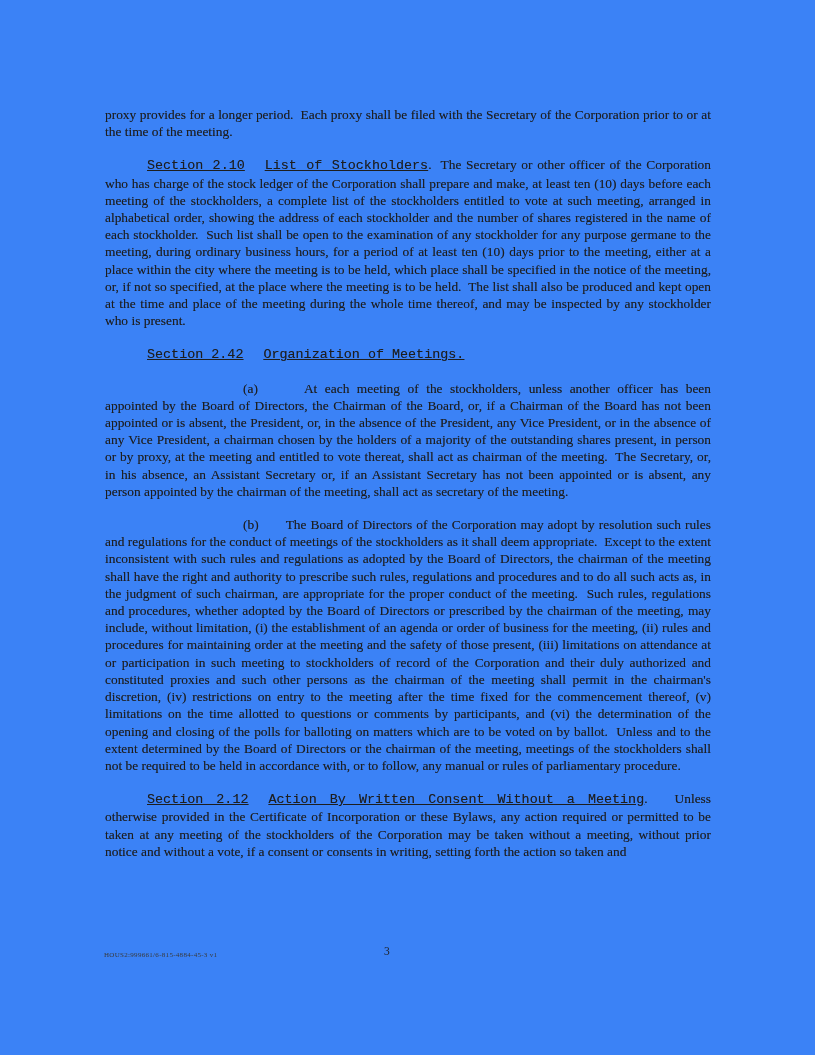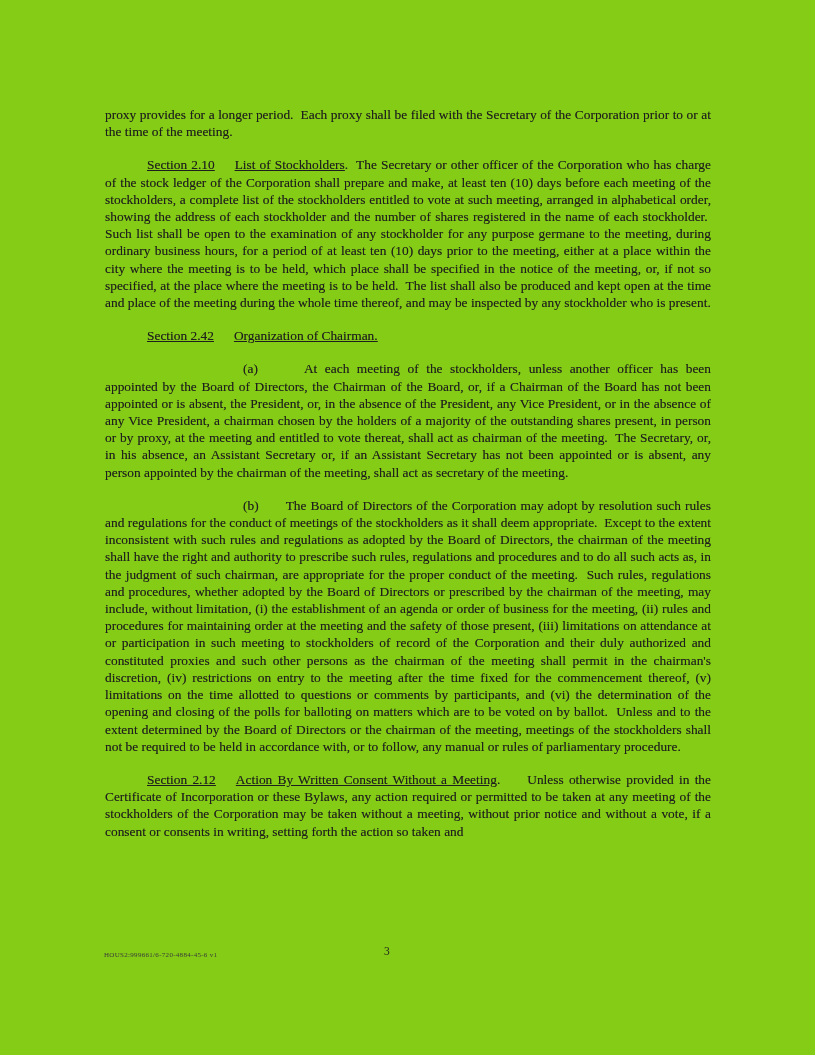--- a/index.html
+++ b/index.html
@@ -1,39 +1,39 @@
 <!DOCTYPE html>
 <html><head>
 <meta charset="utf-8">
 <style>
   html, body { margin: 0; padding: 0; background: #ffffff; }
   .page {
     position: relative;
     width: 815px;
     height: 1055px;
-    background: #84cc16;
+    background: #3b82f6;
     overflow: hidden;
     font-family: "Liberation Serif", serif;
     color: #1e1e1e;
   }
   .textblock {
     position: absolute;
     left: 105px;
     top: 106px;
     width: 606px;
     text-align: justify;
     font-size: 13.4px;
     line-height: 17.2px;
     text-shadow: 0 0 0.4px rgba(20,20,20,0.45);
   }
   .textblock p { margin: 0 0 16px 0; }
   .para-plain  { text-indent: 0; }
   .para-indent { text-indent: 42px; }
   .para-sub    { text-indent: 138px; }
-  .underline { text-decoration: underline; }
+  .underline { text-decoration: underline; font-family: Liberation Mono, monospace; }
   .tab { display: inline-block; }
   .tab-sm { width: 20px; }
   .tab-md { width: 27px; }
   .tab-lg { width: 46px; }
   .footer-id {
     position: absolute;
     left: 104px;
     top: 951px;
     font-size: 7px;
     letter-spacing: 0.3px;
@@ -47,20 +47,20 @@
     color: #1e1e1e;
   }
 </style>
 </head>
 <body>
 
 <div class="page">
   <div class="textblock">
       <p class="para-plain"><span class="">proxy provides for a longer period.&nbsp; Each proxy shall be filed with the Secretary of the Corporation prior to or at the time of the meeting.</span></p>
       <p class="para-indent"><span class="underline">Section 2.10</span><span class="tab tab-sm"></span><span class="underline">List of Stockholders</span><span class="">.&nbsp; The Secretary or other officer of the Corporation who has charge of the stock ledger of the Corporation shall prepare and make, at least ten (10) days before each meeting of the stockholders, a complete list of the stockholders entitled to vote at such meeting, arranged in alphabetical order, showing the address of each stockholder and the number of shares registered in the name of each stockholder.&nbsp; Such list shall be open to the examination of any stockholder for any purpose germane to the meeting, during ordinary business hours, for a period of at least ten (10) days prior to the meeting, either at a place within the city where the meeting is to be held, which place shall be specified in the notice of the meeting, or, if not so specified, at the place where the meeting is to be held.&nbsp; The list shall also be produced and kept open at the time and place of the meeting during the whole time thereof, and may be inspected by any stockholder who is present.</span></p>
-      <p class="para-indent"><span class="underline">Section 2.42</span><span class="tab tab-sm"></span><span class="underline">Organization of Chairman.</span></p>
+      <p class="para-indent"><span class="underline">Section 2.42</span><span class="tab tab-sm"></span><span class="underline">Organization of Meetings.</span></p>
       <p class="para-sub"><span class="">(a)</span><span class="tab tab-lg"></span><span class="">At each meeting of the stockholders, unless another officer has been appointed by the Board of Directors, the Chairman of the Board, or, if a Chairman of the Board has not been appointed or is absent, the President, or, in the absence of the President, any Vice President, or in the absence of any Vice President, a chairman chosen by the holders of a majority of the outstanding shares present, in person or by proxy, at the meeting and entitled to vote thereat, shall act as chairman of the meeting.&nbsp; The Secretary, or, in his absence, an Assistant Secretary or, if an Assistant Secretary has not been appointed or is absent, any person appointed by the chairman of the meeting, shall act as secretary of the meeting.</span></p>
       <p class="para-sub"><span class="">(b)</span><span class="tab tab-md"></span><span class="">The Board of Directors of the Corporation may adopt by resolution such rules and regulations for the conduct of meetings of the stockholders as it shall deem appropriate.&nbsp; Except to the extent inconsistent with such rules and regulations as adopted by the Board of Directors, the chairman of the meeting shall have the right and authority to prescribe such rules, regulations and procedures and to do all such acts as, in the judgment of such chairman, are appropriate for the proper conduct of the meeting.&nbsp; Such rules, regulations and procedures, whether adopted by the Board of Directors or prescribed by the chairman of the meeting, may include, without limitation, (i) the establishment of an agenda or order of business for the meeting, (ii) rules and procedures for maintaining order at the meeting and the safety of those present, (iii) limitations on attendance at or participation in such meeting to stockholders of record of the Corporation and their duly authorized and constituted proxies and such other persons as the chairman of the meeting shall permit in the chairman's discretion, (iv) restrictions on entry to the meeting after the time fixed for the commencement thereof, (v) limitations on the time allotted to questions or comments by participants, and (vi) the determination of the opening and closing of the polls for balloting on matters which are to be voted on by ballot.&nbsp; Unless and to the extent determined by the Board of Directors or the chairman of the meeting, meetings of the stockholders shall not be required to be held in accordance with, or to follow, any manual or rules of parliamentary procedure.</span></p>
       <p class="para-indent"><span class="underline">Section 2.12</span><span class="tab tab-sm"></span><span class="underline">Action By Written Consent Without a Meeting</span><span class="">.</span><span class="tab tab-md"></span><span class="">Unless otherwise provided in the Certificate of Incorporation or these Bylaws, any action required or permitted to be taken at any meeting of the stockholders of the Corporation may be taken without a meeting, without prior notice and without a vote, if a consent or consents in writing, setting forth the action so taken and</span></p>
     </div>
-  <div class="footer-id">HOUS2:999661/6-720-4884-45-6 v1</div>
+  <div class="footer-id">HOUS2:999661/6-815-4884-45-3 v1</div>
   <div class="page-num">3</div>
 </div>
 
 </body></html>

